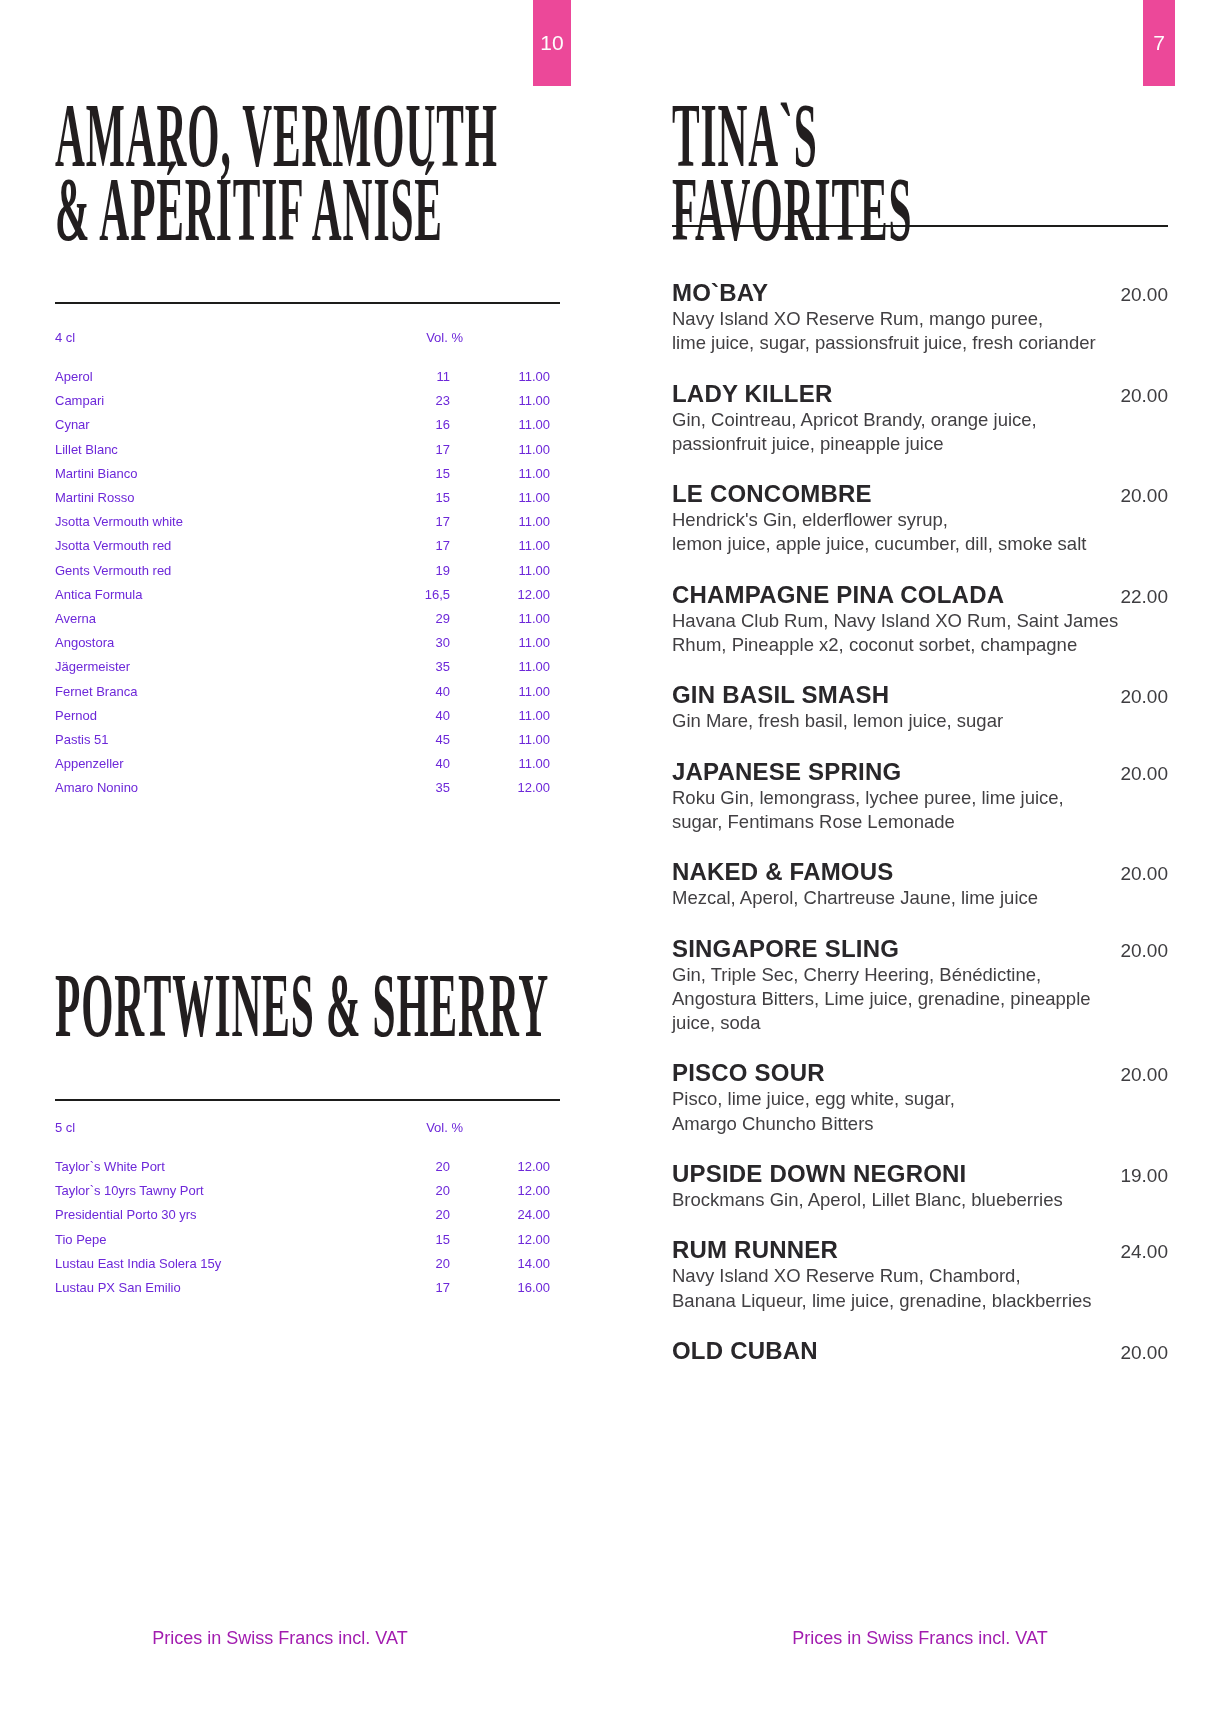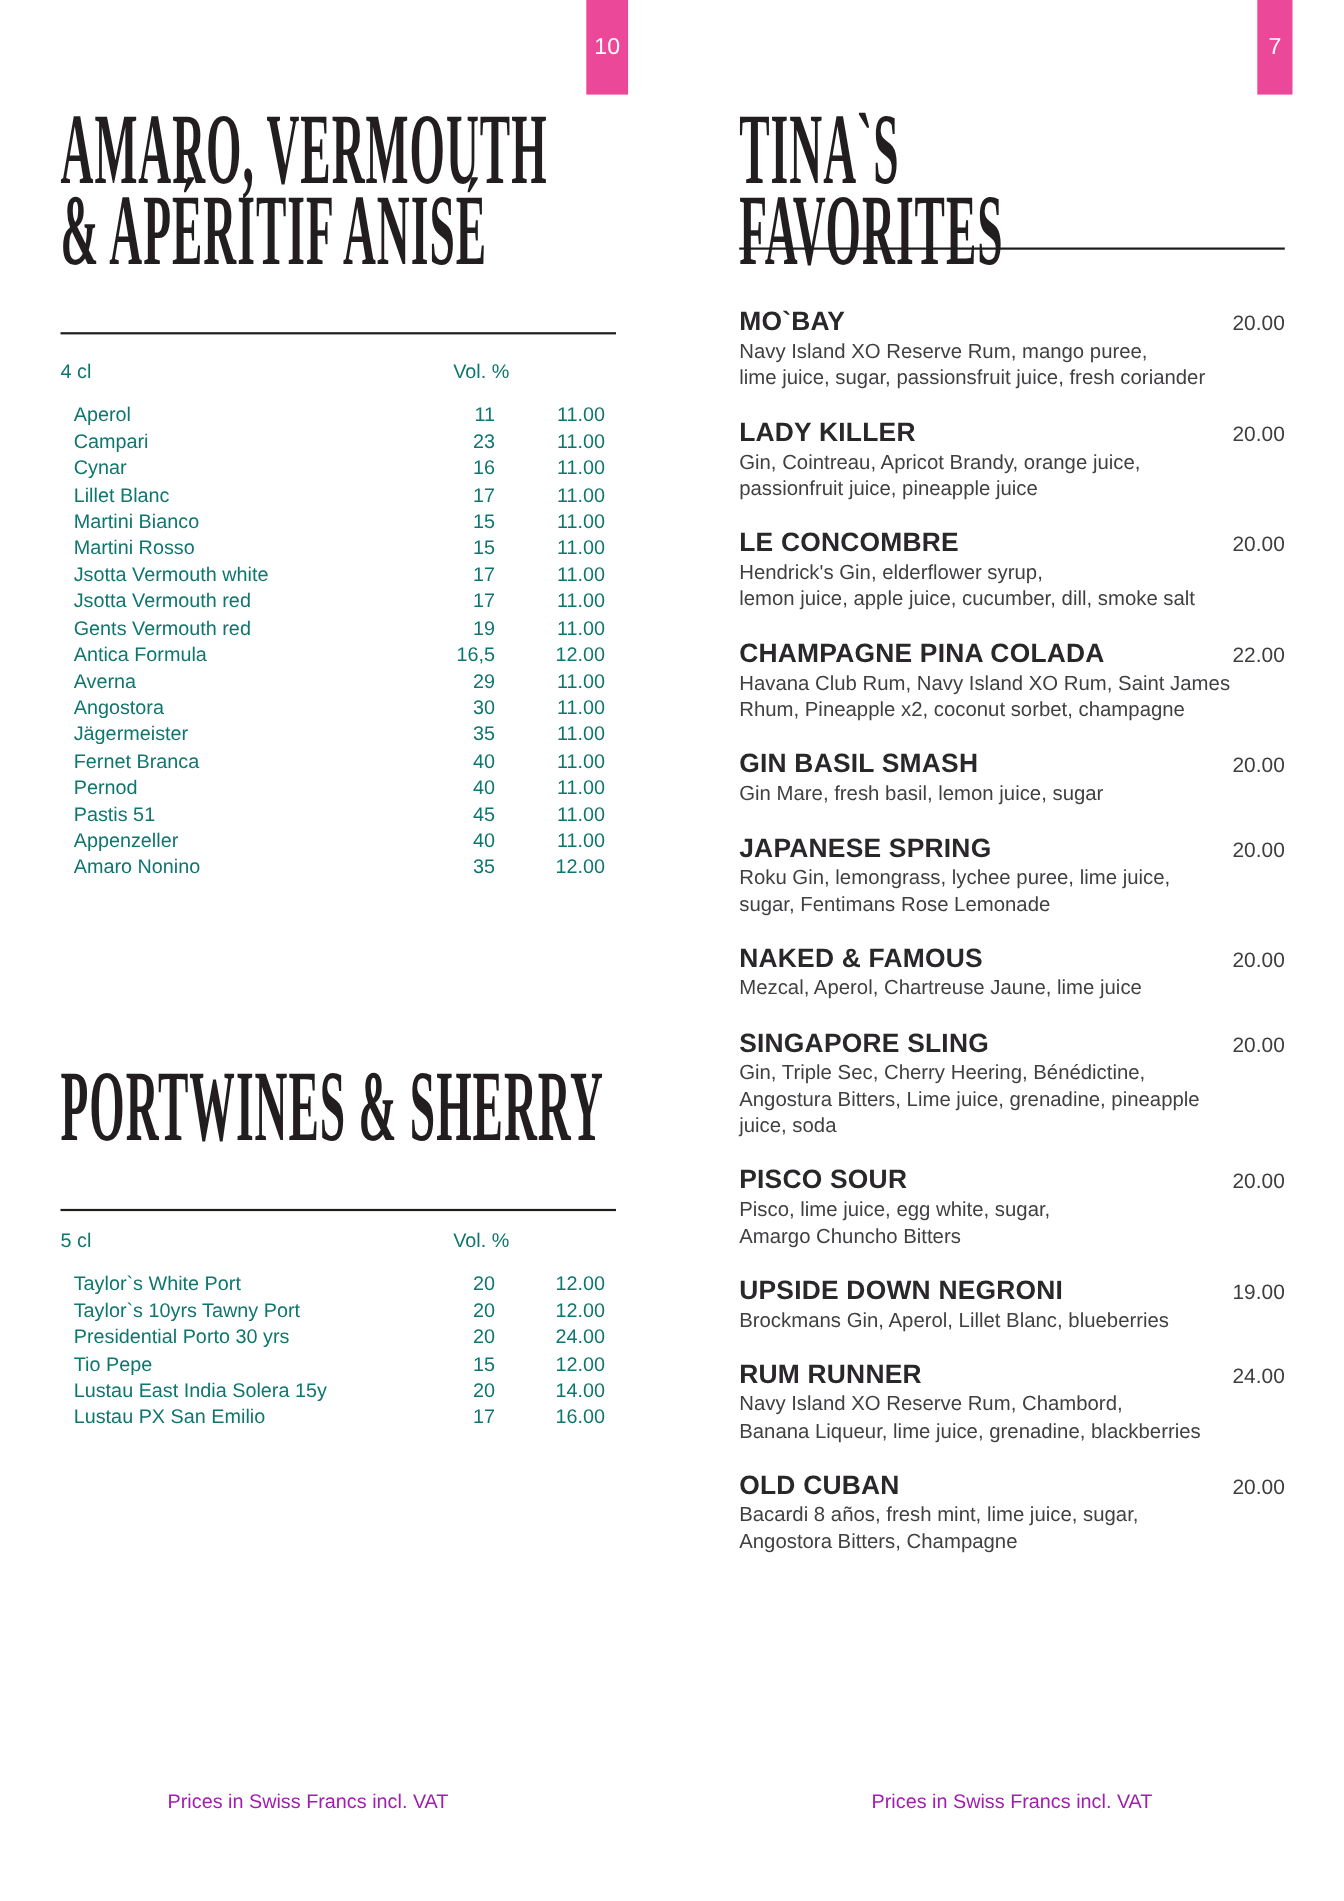--- a/index.html
+++ b/index.html
@@ -23,25 +23,25 @@
   }
   #title-amaro{left:55px;top:98px;}
   #title-portwines{left:55px;top:968px;}
   #title-tinas{left:672px;top:98px;}
 
   .rule{position:absolute;border-top:2.5px solid #1d1d1b;height:0;}
   #rule-1{left:55px;top:302px;width:505px;}
   #rule-2{left:55px;top:1099px;width:505px;}
   #rule-right{left:672px;top:225px;width:496px;}
 
-  .dtable{position:absolute;left:55px;width:505px;color:#0f766e;font-size:18px;}
+  .dtable{position:absolute;left:55px;width:505px;color:#6d28d9;font-size:13px;}
   #table-1{top:326px;}
   #table-2{top:1116px;}
   .thead{display:flex;padding-right:10px;line-height:24px;margin-bottom:15px;}
-  .trow{display:flex;padding-right:10px;line-height:24.2px;margin-left:12px;}
+  .trow{display:flex;padding-right:10px;line-height:24.2px;}
   .col-name{flex:1;}
   .col-vol{width:120px;text-align:right;}
   .col-price{width:100px;text-align:right;}
   .thead .col-vol{position:relative;left:13px;}
 
   #items{position:absolute;left:672px;top:280px;width:496px;}
   .item{margin-bottom:25px;}
   .item-head{display:flex;justify-content:space-between;align-items:baseline;line-height:25px;}
   .item-name{font-weight:700;font-size:24px;color:#29272a;letter-spacing:0.2px;}
   .item-price{font-size:19px;color:#3e3d40;}
@@ -333,20 +333,18 @@
         </div>
         <div class="item-desc">Navy Island XO Reserve Rum, Chambord,
 Banana Liqueur, lime juice, grenadine, blackberries</div>
       </div>
 
       <div class="item">
         <div class="item-head">
           <span class="item-name">OLD CUBAN</span>
           <span class="item-price">20.00</span>
         </div>
-        <div class="item-desc">Bacardi 8 años, fresh mint, lime juice, sugar,
-Angostora Bitters, Champagne</div>
       </div>
     </div>
 
   <div class="footer" id="footer-right">Prices in Swiss Francs incl. VAT</div>
 
 </div>
 
 </body></html>

